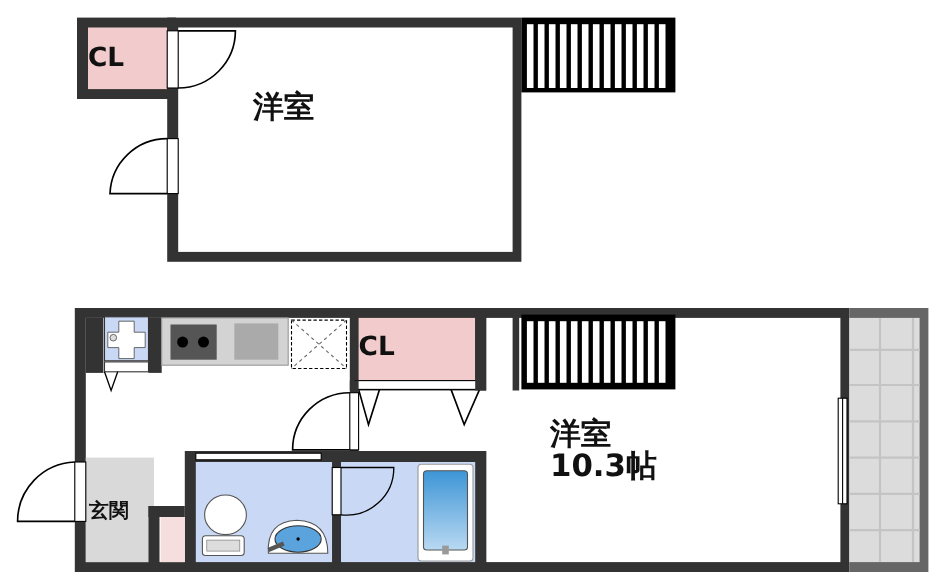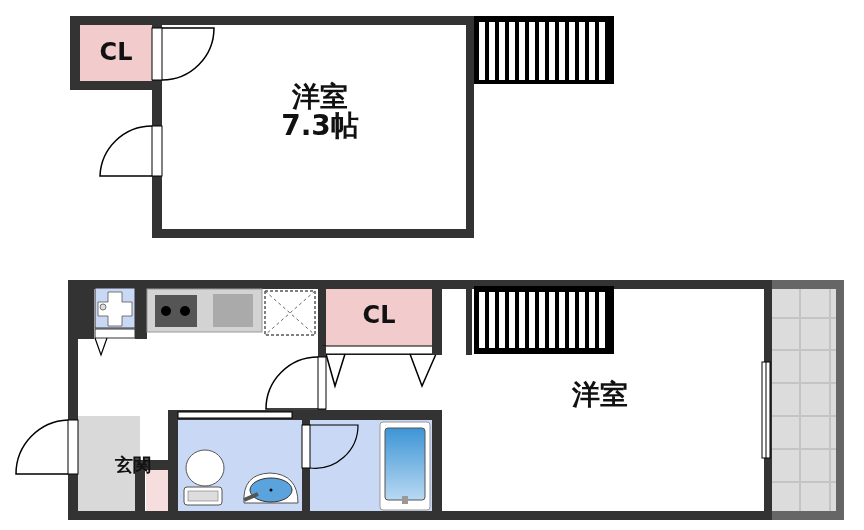--- a/index.html
+++ b/index.html
@@ -1,18 +1,18 @@
 <!DOCTYPE html>
 <html><head>
 <meta charset="utf-8">
 <style>
   html,body{margin:0;padding:0;background:#fff;}
   #plan{position:relative;width:864px;height:530px;overflow:hidden;font-family:"DejaVu Sans","Liberation Sans",sans-serif;}
   svg{position:absolute;left:0;top:0;}
-  .lbl{position:absolute;font-weight:bold;color:#111;text-align:center;line-height:1.05;}
+  .lbl{position:absolute;font-weight:bold;color:#111;text-align:left;line-height:1.05;}
   .room-big{font-size:28px;}
   .cl{font-size:24px;}
   .genkan{font-size:18px;}
 </style>
 </head>
 <body>
 
 <div id="plan">
 <svg width="864" height="530" viewBox="0 0 864 530">
 
@@ -161,22 +161,22 @@
   <rect x="78" y="416" width="62" height="95" fill="#d9d9d9"></rect>
   <rect x="68" y="420" width="10" height="54" fill="#fff" stroke="#000" stroke-width="1"></rect>
   <path d="M68 420 A54 54 0 0 0 16 474 L68 474" fill="none" stroke="#000" stroke-width="1.5"></path>
   <rect x="135" y="460" width="33" height="10" fill="#333"></rect>
   <rect x="135" y="460" width="10" height="60" fill="#333"></rect>
   <rect x="146" y="470" width="22" height="41" fill="#f7dede"></rect>
 </svg>
 
   <div class="lbl room-big" style="left:230px;top:82px;width:180px;">
     <div>洋室</div>
-    <div>7.3帖</div>
   </div>
   <div class="lbl cl" style="left:80px;top:40px;width:72px;">CL</div>
 
   <div class="lbl room-big" style="left:500px;top:380px;width:200px;">
     <div>洋室</div>
+    <div>10.3帖</div>
   </div>
   <div class="lbl cl" style="left:326px;top:303px;width:106px;">CL</div>
-  <div class="lbl genkan" style="left:93px;top:456px;width:80px;">玄関</div>
+  <div class="lbl genkan" style="left:81px;top:456px;width:80px;">玄関</div>
 </div>
 
 </body></html>

